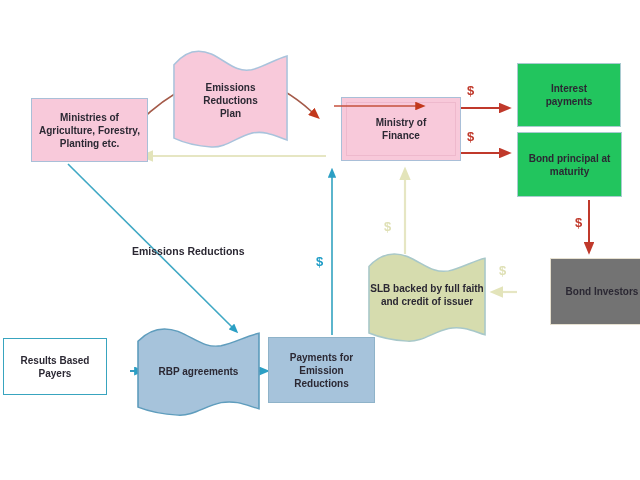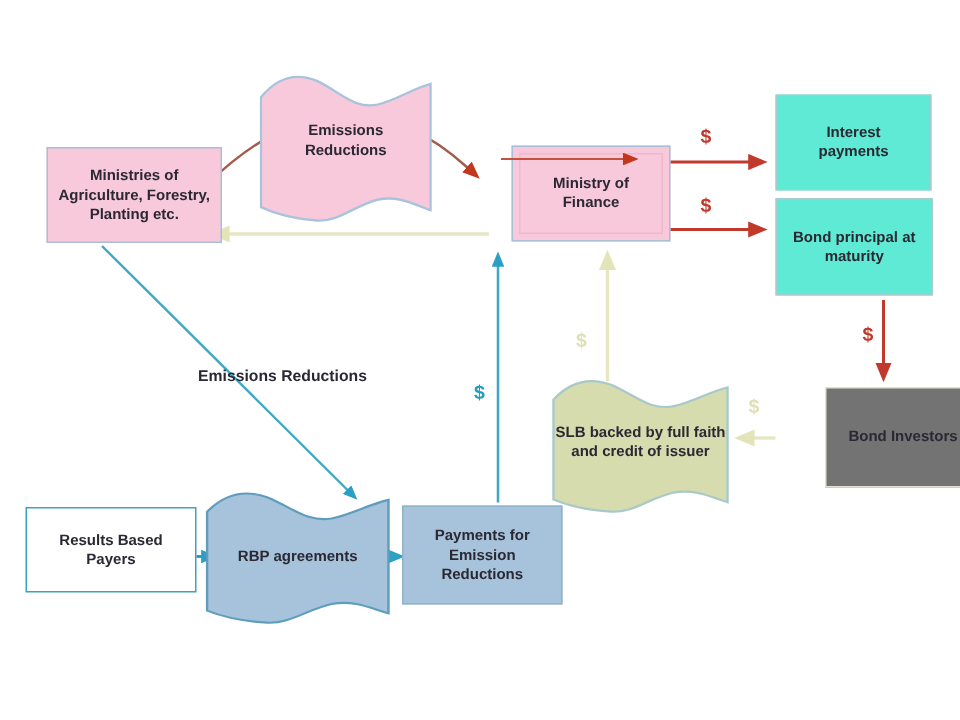--- a/index.html
+++ b/index.html
@@ -2,21 +2,21 @@
 <html><head>
 <meta charset="utf-8">
 <style>
   html,body{margin:0;padding:0;background:#ffffff;}
   #stage{
     position:relative;width:640px;height:480px;background:#ffffff;overflow:hidden;
     font-family:"Liberation Sans", sans-serif;
   }
   .box{position:absolute;box-sizing:border-box;display:flex;align-items:center;justify-content:center;}
   .pink-box{background:#f8c9da;border:1.5px solid #a9bfd8;margin-left:16px;}
-  .olive-box{background:#5eead4;border:1.5px solid #a9cbd0;}
+  .olive-box{background:#22c55e;border:1.5px solid #a9cbd0;}
   .white-teal-box{background:#ffffff;border:1.6px solid #38a4bf;}
   .white-tan-box{background:#737373;border:1.4px solid #e6e0d0;margin-left:32px;}
   .blue-box{background:#a6c3db;border:1.4px solid #8fb3c9;}
   .inner-inset{position:absolute;left:4px;top:4px;right:4px;bottom:4px;border:1px solid #eeb9cd;pointer-events:none;}
   .txt{position:relative;text-align:center;color:#2b2833;font-weight:bold;font-size:10px;line-height:13px;}
   .txt span{display:block;}
   .wave-wrap{position:absolute;}
   .wave-wrap svg{position:absolute;left:0;top:0;width:100%;height:100%;}
   .wave-pink path{fill:#f8c9da;stroke:#a9c3dc;stroke-width:1.6;}
   .wave-olive path{fill:#d6dcae;stroke:#a8c8c9;stroke-width:1.6;}
@@ -82,24 +82,25 @@
     </div>
   </div>
 
   <div class="wave-wrap" style="left:173px;top:49px;width:115px;height:99px">
     <svg viewBox="0 0 120 100" preserveAspectRatio="none" class="wave-pink">
       <path d="M1,16 C12,3 25,-1 40,5 C57,13 66,24 82,21 C95,18 107,10 119,7 L119,92 C107,88 97,82 82,85 C66,89 55,100 40,99 C25,98 12,95 1,90 Z"></path>
     </svg>
     <div class="wave-txt" style="top:32px">
       <span>Emissions</span>
       <span>Reductions</span>
+      <span>Plan</span>
     </div>
   </div>
 
-  <div class="box pink-box" style="left:325px;top:97px;width:106px;height:64px">
+  <div class="box pink-box" style="left:325px;top:97px;width:120px;height:64px">
     <div class="inner-inset"></div>
     <div class="txt">
       <span>Ministry of</span>
       <span>Finance</span>
     </div>
   </div>
 
   <div class="box olive-box" style="left:517px;top:63px;width:104px;height:64px">
     <div class="txt">
       <span>Interest</span>
@@ -139,21 +140,21 @@
 
   <div class="wave-wrap" style="left:137px;top:327px;width:123px;height:89px">
     <svg viewBox="0 0 120 100" preserveAspectRatio="none" class="wave-blue">
       <path d="M1,16 C12,3 25,-1 40,5 C57,13 66,24 82,21 C95,18 107,10 119,7 L119,92 C107,88 97,82 82,85 C66,89 55,100 40,99 C25,98 12,95 1,90 Z"></path>
     </svg>
     <div class="wave-txt" style="top:38px">
       <span>RBP agreements</span>
     </div>
   </div>
 
-  <div class="box white-teal-box" style="left:17px;top:338px;width:114px;height:57px">
+  <div class="box white-teal-box" style="left:3px;top:338px;width:104px;height:57px">
     <div class="txt">
       <span>Results Based</span>
       <span>Payers</span>
     </div>
   </div>
 
   <div class="free-label" style="left:112px;top:245px">Emissions Reductions</div>
 
   <div class="dollar dollar-red" style="left:467px;top:84px">$</div>
   <div class="dollar dollar-red" style="left:467px;top:130px">$</div>

